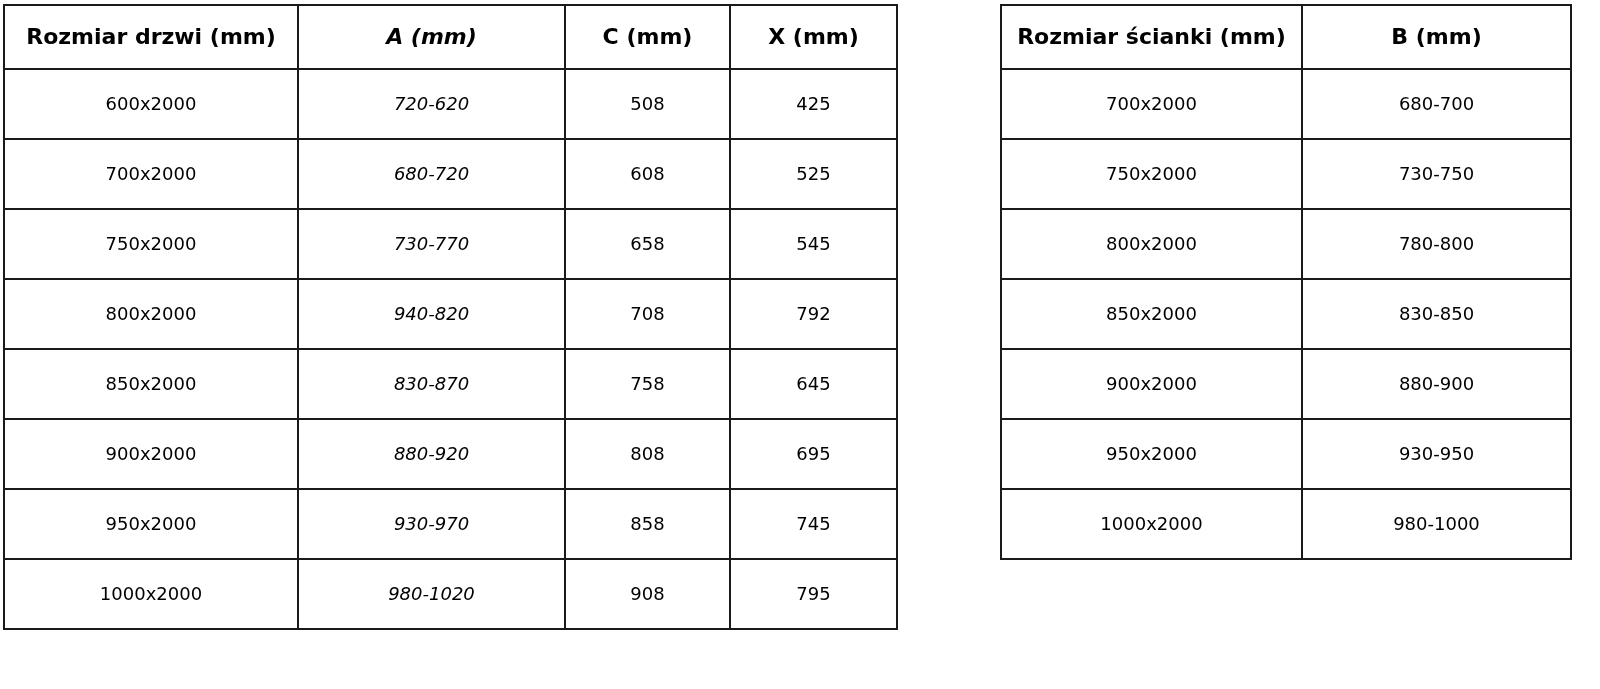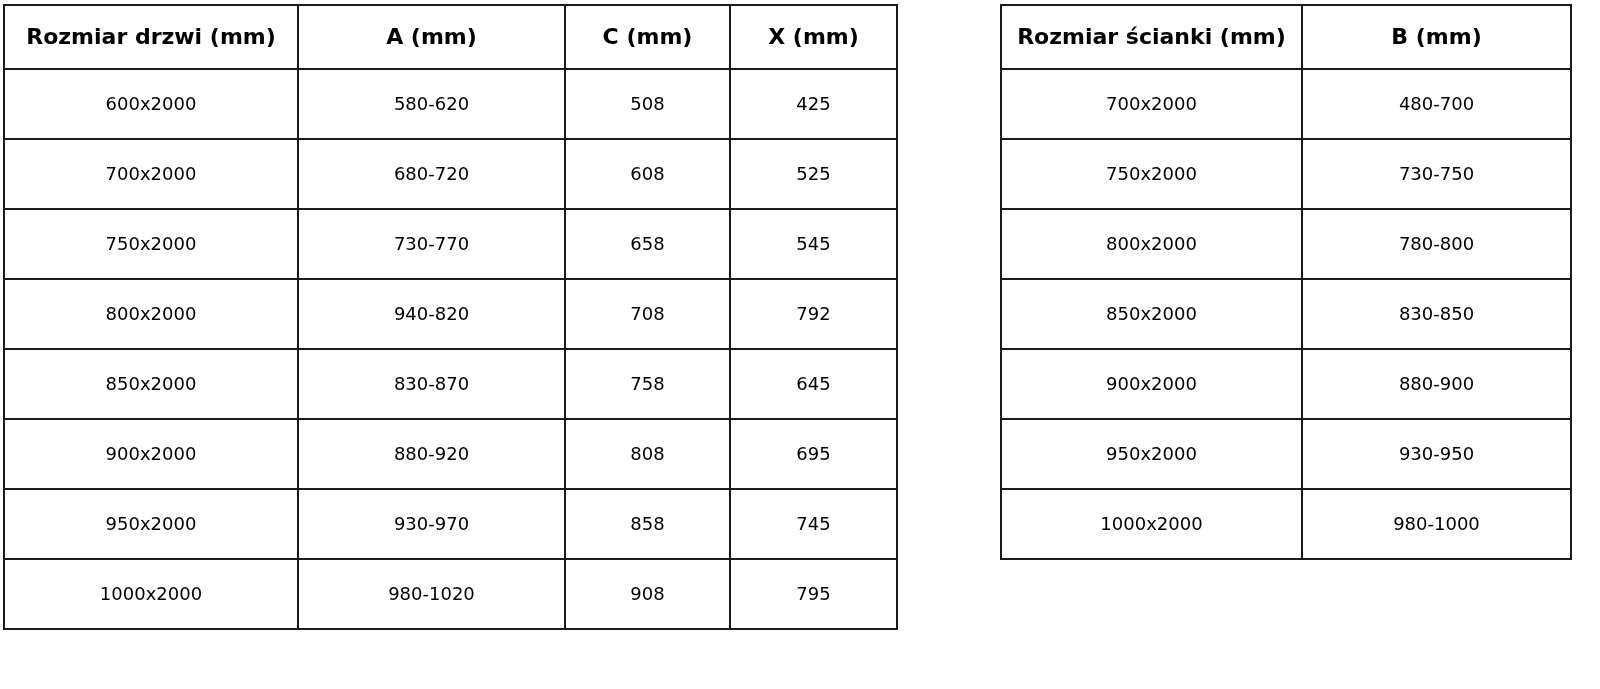--- a/index.html
+++ b/index.html
@@ -42,21 +42,21 @@
 
   
   #table-doors {
     position: absolute;
     left: 3px;
     top: 4px;
   }
   #table-doors th,
   #table-doors td { height: 68px; }
   #table-doors th:nth-child(1), #table-doors td:nth-child(1) { width: 292px; }
-  #table-doors th:nth-child(2), #table-doors td:nth-child(2) { width: 265px; }
+  #table-doors th:nth-child(2), #table-doors td:nth-child(2) { width: 265px; font-style: italic; }
   #table-doors th:nth-child(3), #table-doors td:nth-child(3) { width: 163px; }
   #table-doors th:nth-child(4), #table-doors td:nth-child(4) { width: 165px; }
   #table-doors tr:first-child th { height: 62px; }
 
   
   #table-walls {
     position: absolute;
     left: 1000px;
     top: 4px;
   }
@@ -76,21 +76,21 @@
       <tr>
         <th>Rozmiar drzwi (mm)</th>
         <th>A (mm)</th>
         <th>C (mm)</th>
         <th>X (mm)</th>
       </tr>
     </thead>
     <tbody>
       <tr>
         <td>600x2000</td>
-        <td>580-620</td>
+        <td>720-620</td>
         <td>508</td>
         <td>425</td>
       </tr>
       <tr>
         <td>700x2000</td>
         <td>680-720</td>
         <td>608</td>
         <td>525</td>
       </tr>
       <tr>
@@ -135,21 +135,21 @@
   <table class="spec" id="table-walls">
     <thead>
       <tr>
         <th>Rozmiar ścianki (mm)</th>
         <th>B (mm)</th>
       </tr>
     </thead>
     <tbody>
       <tr>
         <td>700x2000</td>
-        <td>480-700</td>
+        <td>680-700</td>
       </tr>
       <tr>
         <td>750x2000</td>
         <td>730-750</td>
       </tr>
       <tr>
         <td>800x2000</td>
         <td>780-800</td>
       </tr>
       <tr>

